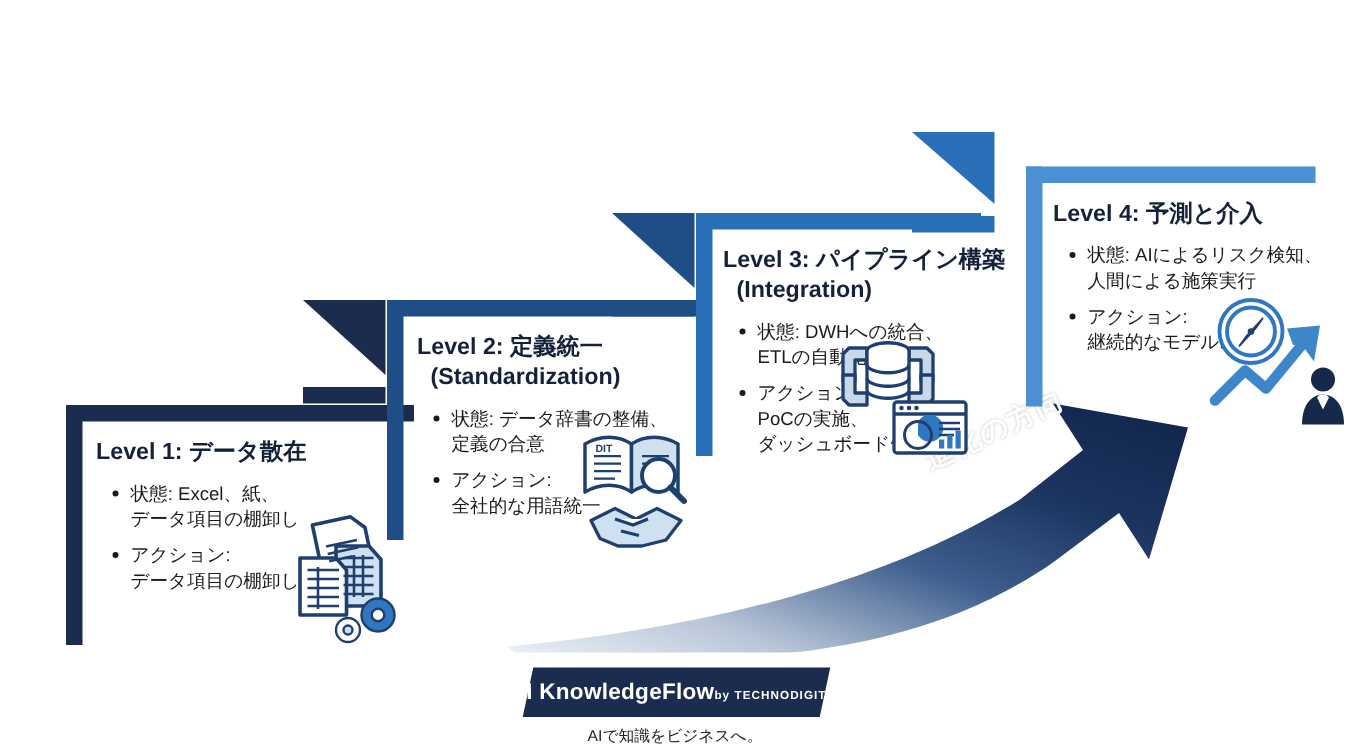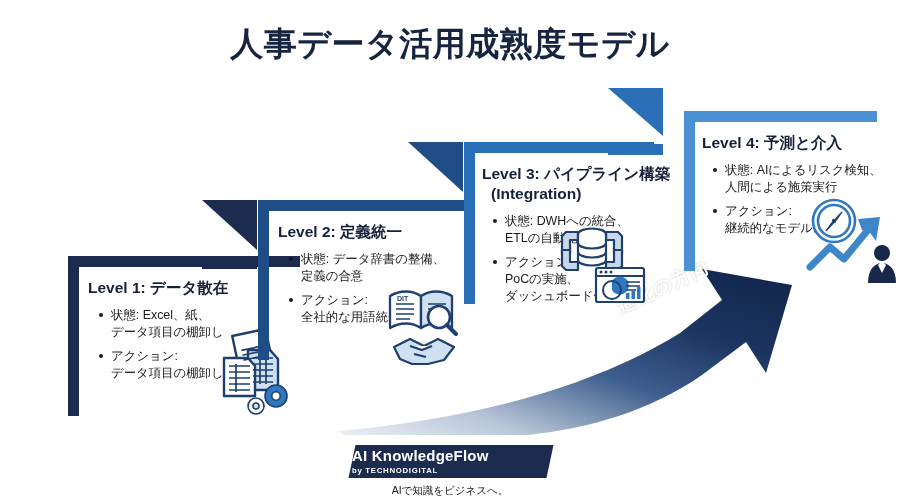--- a/index.html
+++ b/index.html
@@ -100,22 +100,22 @@
     position: absolute;
     left: 352px; top: 445px;
     width: 198px; height: 33px;
     background: #1b2c4f;
     transform: skewX(-12deg);
   }
   .logo-inner {
     position: absolute;
     left: 352px; top: 445px;
     width: 198px; height: 33px;
-    display: flex; flex-direction: column;
-    align-items: flex-start; justify-content: center;
+    display: flex; 
+    align-items: center; justify-content: center;
   }
   .logo-main {
     font-size: 15px; font-weight: 700; color: #ffffff;
     line-height: 1; letter-spacing: .2px; white-space: nowrap;
   }
   .logo-sub {
     font-size: 7.8px; font-weight: 700; color: #ffffff;
     letter-spacing: .7px; margin-top: 3px; white-space: nowrap;
   }
   .tagline {
@@ -125,21 +125,20 @@
     font-size: 10.5px;
     color: #222;
     white-space: nowrap;
   }
 </style>
 </head>
 <body>
 
 <div id="stage">
 
-  <div class="title">人事データ活用成熟度モデル</div>
 
   <div class="arrow-wrap">
     <svg width="470" height="190" viewBox="0 0 470 190">
       <defs>
         <linearGradient id="arrGrad" x1="0" y1="1" x2="1" y2="0">
           <stop offset="0%" stop-color="#eef2f7"></stop>
           <stop offset="22%" stop-color="#b9c6d8"></stop>
           <stop offset="48%" stop-color="#3f5f8e"></stop>
           <stop offset="72%" stop-color="#1b3460"></stop>
           <stop offset="100%" stop-color="#11244a"></stop>
@@ -152,21 +151,21 @@
                L 462 40
                L 436 128
                L 416 97
                L 372 130
                C 262 206, 120 196, 14 190
                Z" fill="url(#arrGrad)"></path>
     </svg>
   </div>
   <div class="arrow-label">進化の方向</div>
 
-  <div class="step" id="s1" style="left:44px; top:256px; width:232px; height:160px;margin-left:24px;">
+  <div class="step" id="s1" style="left:44px; top:270px; width:232px; height:160px;">
     <div class="bracket-v" style="height:160px; background:#1b2c4f;"></div>
     <div class="bracket-h" style="width:232px; background:#1b2c4f;"></div>
     <div class="card-body" style="left:20px; top:22px; width:212px;">
       <div class="lvl-title">Level 1: データ散在</div>
       <ul class="bullets">
         <li>状態: Excel、紙、
 データ項目の棚卸し</li>
         <li>アクション:
 データ項目の棚卸し</li>
       </ul>
@@ -200,20 +199,21 @@
 
   <div class="riser-tri" style="left:202px; top:200px;
        border-width:0 55px 50px 0; border-color:transparent #1b2c4f transparent transparent;"></div>
   <div class="riser-bar" style="left:202px; top:258px; width:55px; background:#1b2c4f;"></div>
 
   <div class="step" id="s2" style="left:258px; top:200px; width:215px; height:160px;padding-left:16px;">
     <div class="bracket-v" style="height:160px; background:#1f4e87;"></div>
     <div class="bracket-h" style="width:215px; background:#1f4e87;"></div>
     <div class="card-body" style="left:20px; top:22px; width:208px;">
       <div class="lvl-title">Level 2: 定義統一</div>
+      <div class="lvl-sub">(Standardization)</div>
       <ul class="bullets">
         <li>状態: データ辞書の整備、
 定義の合意</li>
         <li>アクション:
 全社的な用語統一</li>
       </ul>
     </div>
 
     <div class="icon-slot" style="left:126px; top:84px;">
       <svg width="90" height="86" viewBox="0 0 90 86">

